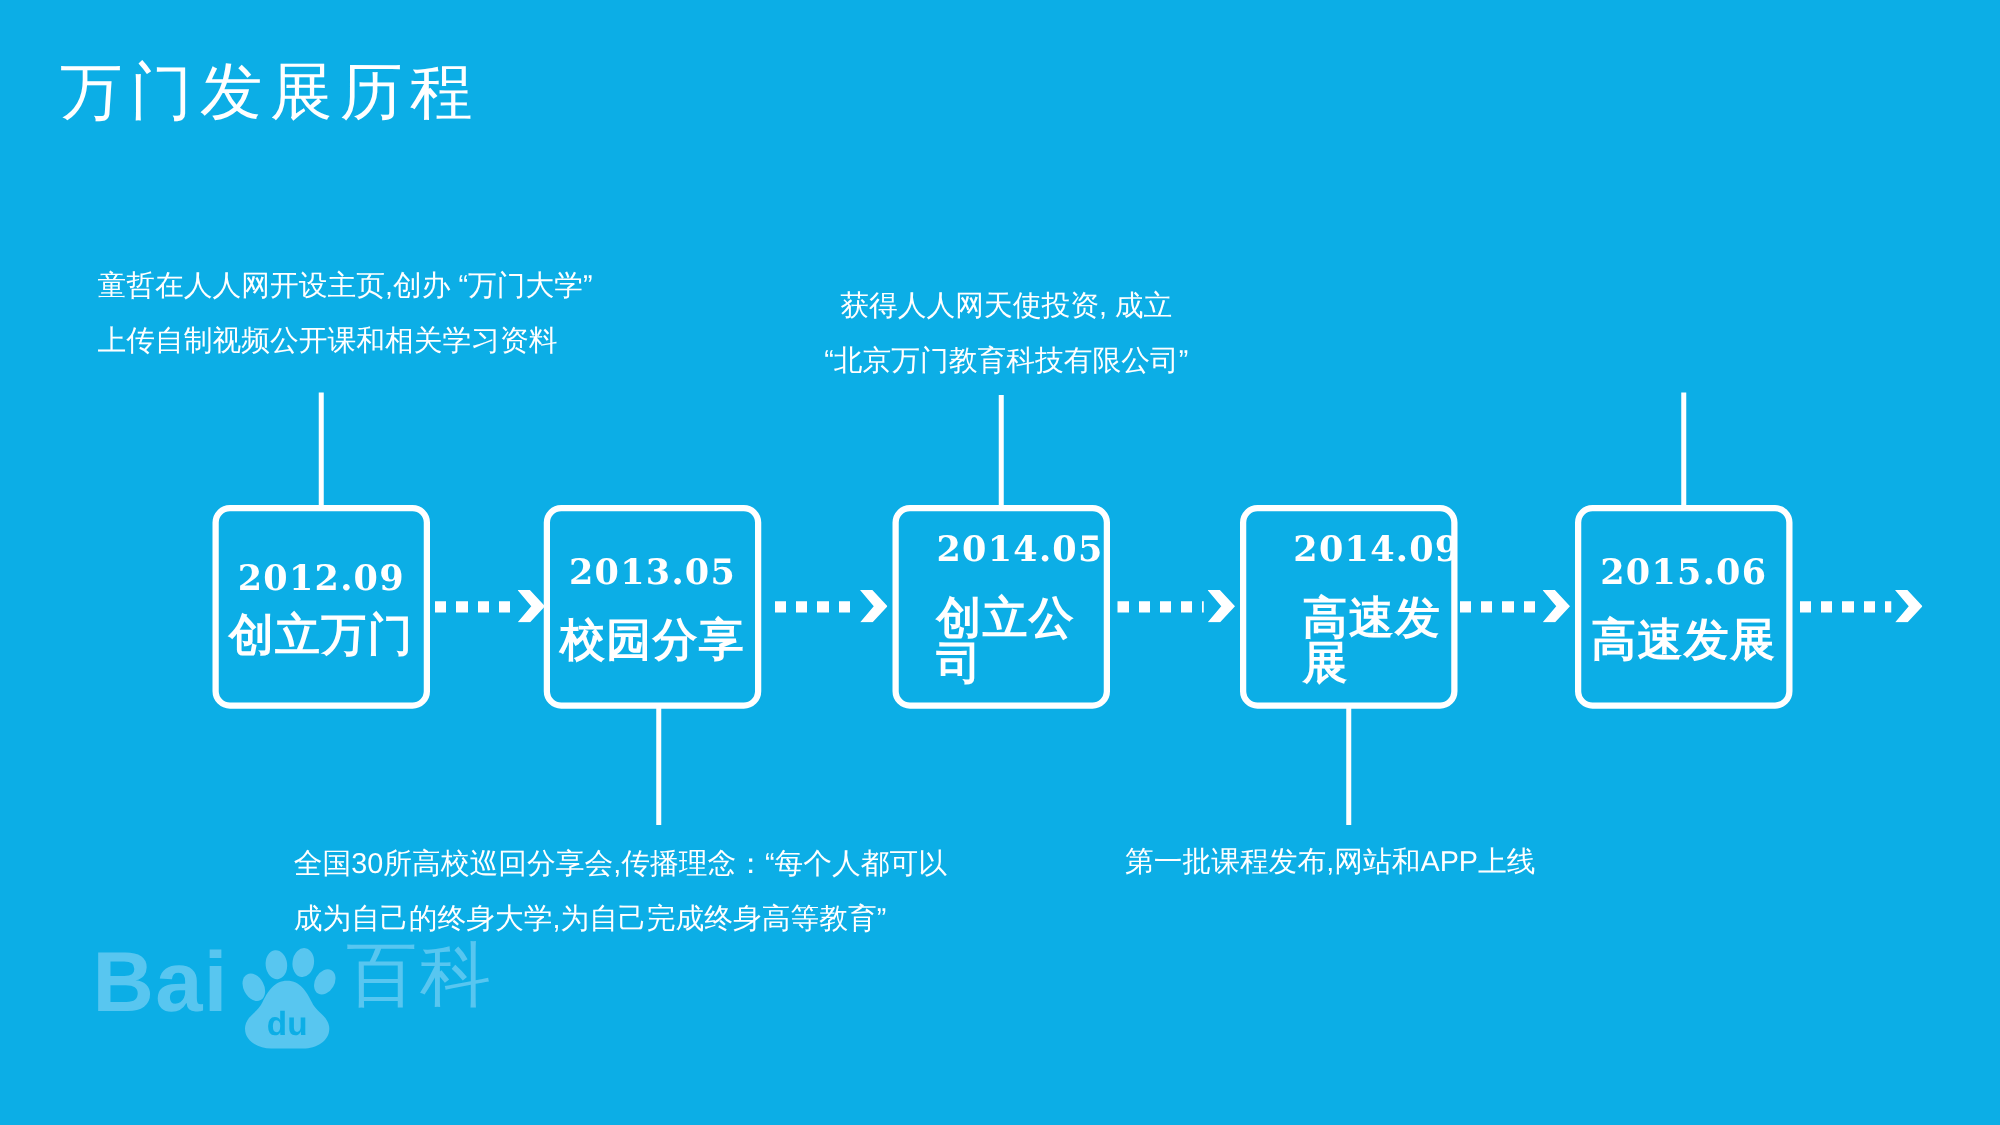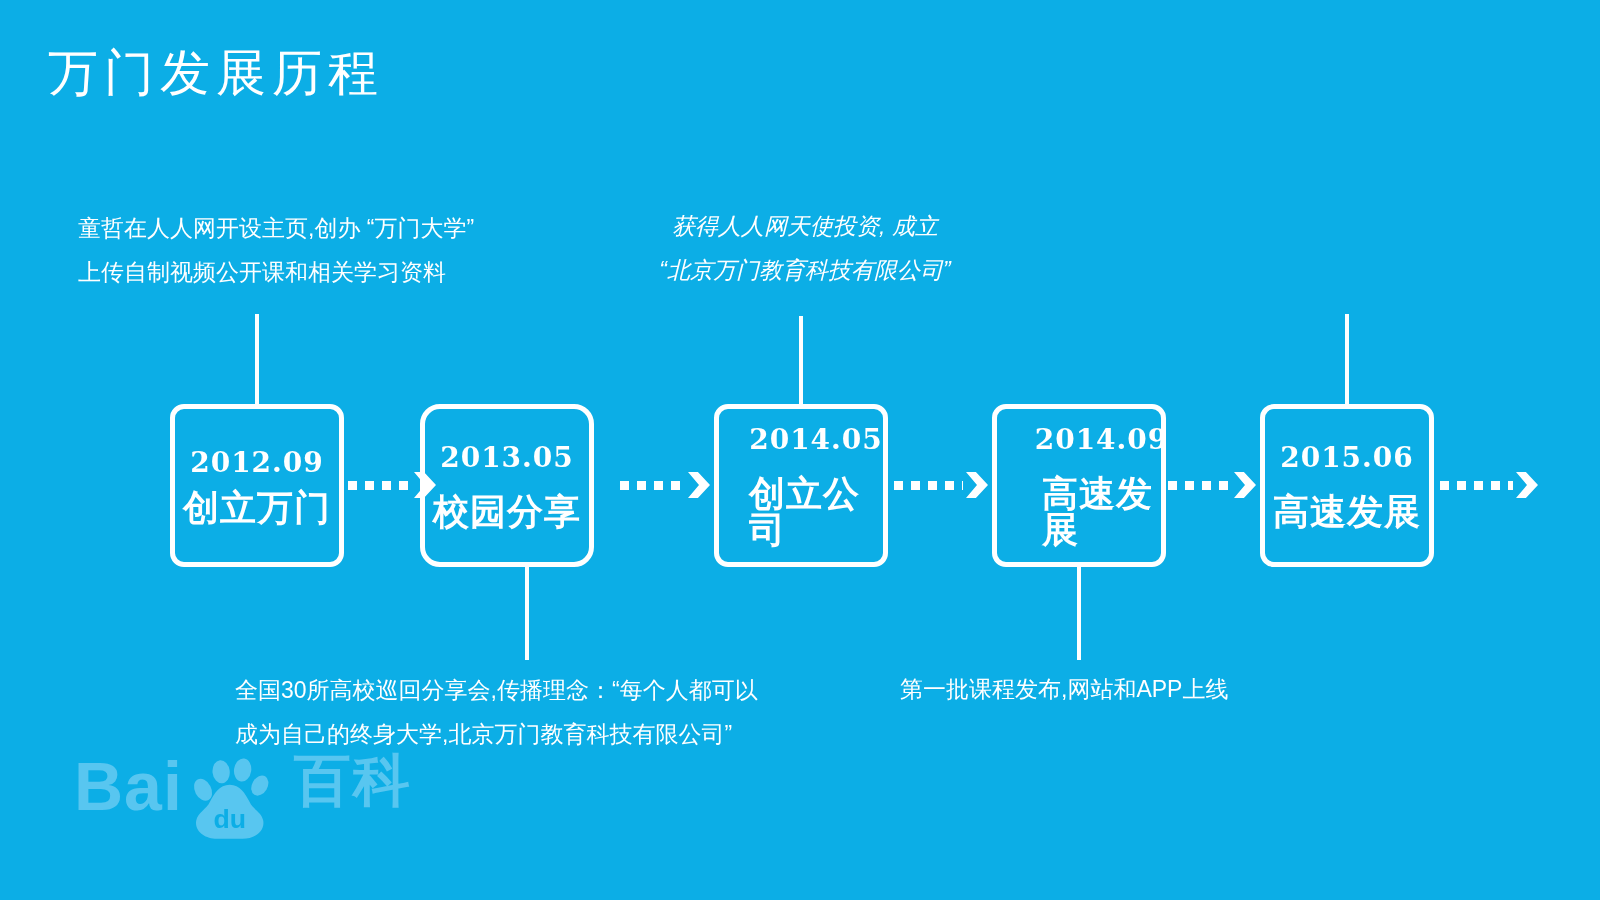--- a/index.html
+++ b/index.html
@@ -46,61 +46,61 @@
   .head{
     flex:0 0 22px;width:22px;height:26px;background:var(--fg);
     clip-path:polygon(0 0,45% 0,100% 50%,45% 100%,0 100%,50% 50%);
   }
   .watermark{
     position:absolute;left:74px;top:752px;display:flex;
     color:var(--wm);font-weight:800;line-height:1;
   }
   .wm-bai{font-size:68px;letter-spacing:1px;padding-bottom:2px;}
   .wm-paw{margin:0 4px 0 2px;display:block;}
-  .wm-baike{font-size:57px;margin-left:19px;padding-bottom:4px;font-weight:700;letter-spacing:2px;}
+  .wm-baike{font-size:57px;margin-left:2px;padding-bottom:4px;font-weight:400;letter-spacing:2px;}
 </style>
 </head>
 <body>
 
 <div class="canvas">
 
   <h1 class="title">万门发展历程</h1>
 
   <div class="note" style="left:78px;top:206px;">
     <div>童哲在人人网开设主页,创办 “万门大学”</div>
     <div>上传自制视频公开课和相关学习资料</div>
   </div>
 
-  <div class="note center" style="left:635px;top:204px;width:340px;font-style:italic;">
+  <div class="note center" style="left:635px;top:222px;width:340px;">
     <div>获得人人网天使投资, 成立</div>
     <div>“北京万门教育科技有限公司”</div>
   </div>
 
 
   <div class="note" style="left:235px;top:668px;">
     <div>全国30所高校巡回分享会,传播理念：“每个人都可以</div>
-    <div>成为自己的终身大学,北京万门教育科技有限公司”</div>
+    <div>成为自己的终身大学,为自己完成终身高等教育”</div>
   </div>
 
   <div class="note" style="left:900px;top:667px;">
     <div>第一批课程发布,网站和APP上线</div>
   </div>
 
   <div class="vline" style="left:255px;top:314px;height:92px;"></div>
   <div class="vline" style="left:799px;top:316px;height:90px;"></div>
   <div class="vline" style="left:1345px;top:314px;height:92px;"></div>
   <div class="vline" style="left:525px;top:564px;height:96px;"></div>
   <div class="vline" style="left:1077px;top:564px;height:96px;"></div>
 
   <div class="node" style="left:170px;gap:11px;">
     <div class="date">2012.09</div>
     <div class="label">创立万门</div>
   </div>
 
-  <div class="node" style="left:420px;border-radius:20px;">
+  <div class="node" style="left:435px;">
     <div class="date">2013.05</div>
     <div class="label">校园分享</div>
   </div>
 
   <div class="node" style="left:714px;padding-left:30px;">
     <div class="date">2014.05</div>
     <div class="label">创立公司</div>
   </div>
 
   <div class="node" style="left:992px;padding-left:45px;">

